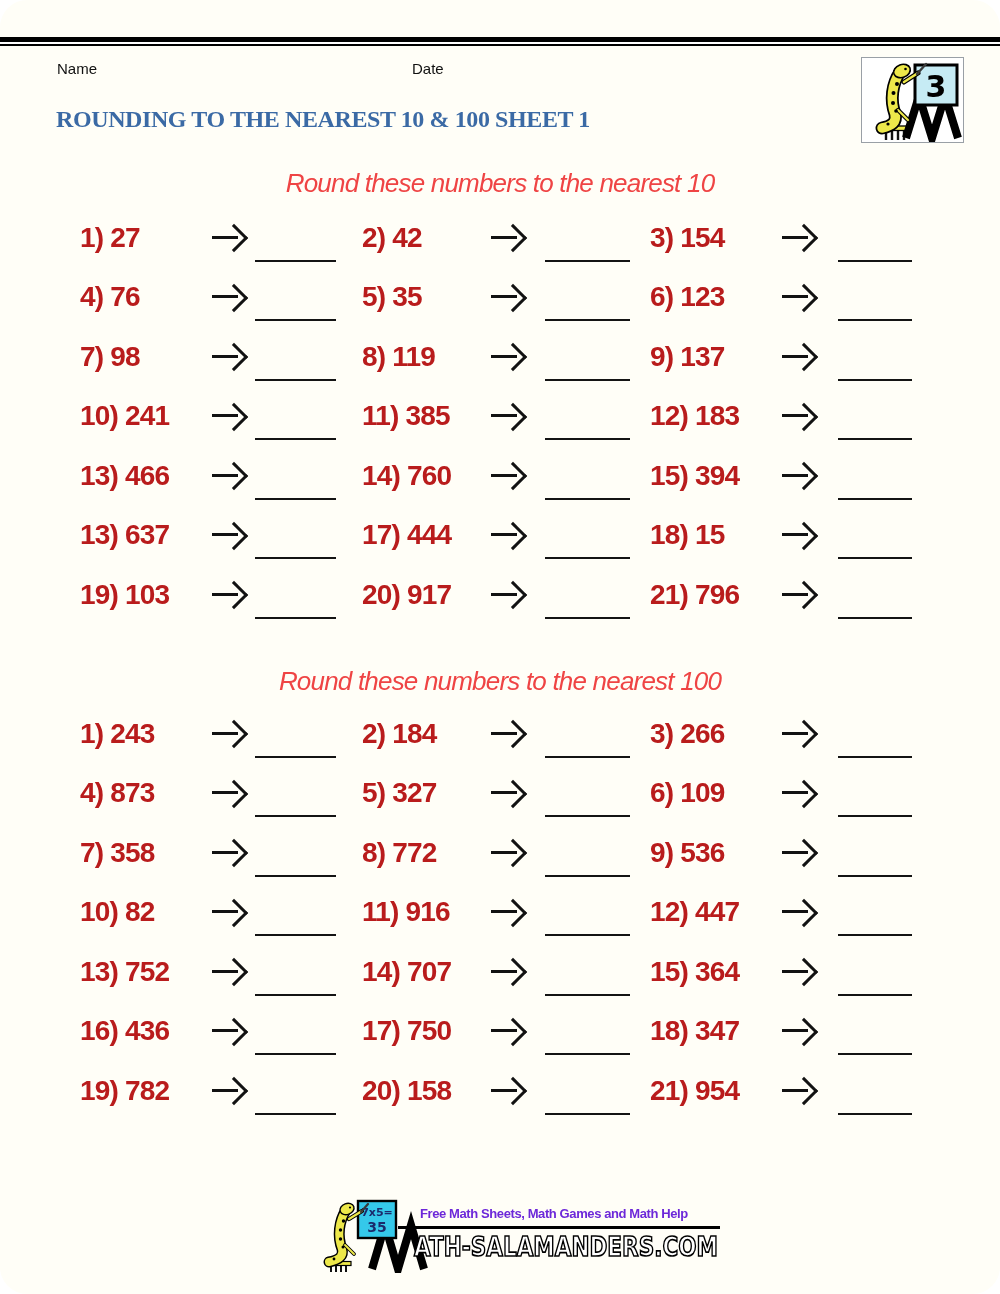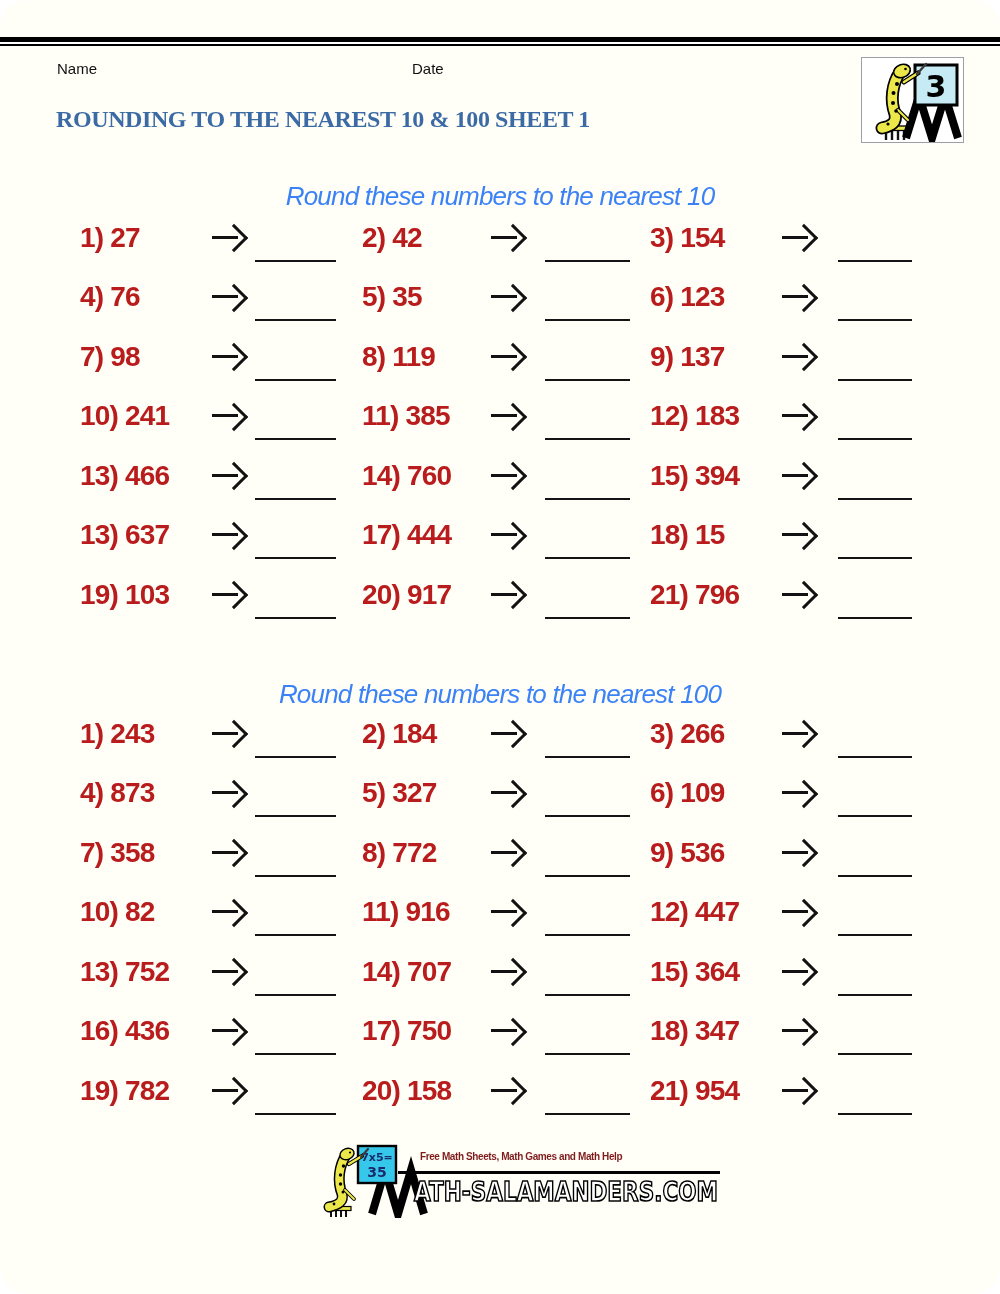--- a/index.html
+++ b/index.html
@@ -12,21 +12,21 @@
 
   .meta{position:absolute;top:60px;font-size:15px;color:#111;}
   #name{left:57px;}
   #date{left:412px;}
 
   #title{position:absolute;left:56px;top:106px;margin:0;
     font-family:"Liberation Serif",serif;font-weight:600;font-size:24px;
     letter-spacing:-0.4px;color:#3B6AA5;white-space:nowrap;}
 
   .instruction{position:absolute;left:0;right:0;text-align:center;
-    font-style:italic;font-size:26px;letter-spacing:-0.8px;color:#3b82f6;margin-top:13px;}
+    font-style:italic;font-size:26px;letter-spacing:-0.8px;color:#ef4444;}
   #instr1{top:168px;}
   #instr2{top:666px;}
 
   .rows{position:absolute;left:0;right:0;}
   #rows1{top:208px;}
   #rows2{top:704px;}
 
   .row{display:grid;grid-template-columns:132px 43px 107px 129px 54px 105px 132px 56px auto;
     padding-left:80px;height:59.5px;align-items:center;}
   .prob{font-size:28px;letter-spacing:-0.8px;color:#b91c1c;white-space:nowrap;font-weight:bold;}
@@ -39,24 +39,24 @@
 
   
   .bl{justify-self:start;align-self:end;margin-bottom:6px;height:0;border-bottom:2.6px solid #141414;}
   .w1{width:81px}.w2{width:85px}.w3{width:74px}
 
   
   #gradebox{position:absolute;left:861px;top:57px;width:103px;height:86px;
     background:#fff;border:1px solid #9aa0a6;box-sizing:border-box;}
 
   
-  #footer{position:absolute;left:298px;top:1142px;width:440px;height:80px;text-decoration:underline;}
+  #footer{position:absolute;left:298px;top:1197px;width:440px;height:80px;text-decoration:underline;}
   #mascot-footer{position:absolute;left:18px;top:2px;}
-  .tagline{position:absolute;left:122px;top:9px;width:310px;font-size:10px;
-    font-weight:bold;letter-spacing:-0.4px;color:#7f1d1d;white-space:nowrap;}
+  .tagline{position:absolute;left:122px;top:9px;width:310px;font-size:13px;
+    font-weight:bold;letter-spacing:-0.4px;color:#6d28d9;white-space:nowrap;}
   .rule{position:absolute;left:100px;top:29px;width:322px;height:3.2px;background:#000;}
   #site-svg{position:absolute;left:114px;top:32px;}
 </style>
 </head>
 <body>
 
 <div class="page">
 
   <div class="topbar"></div>
 

